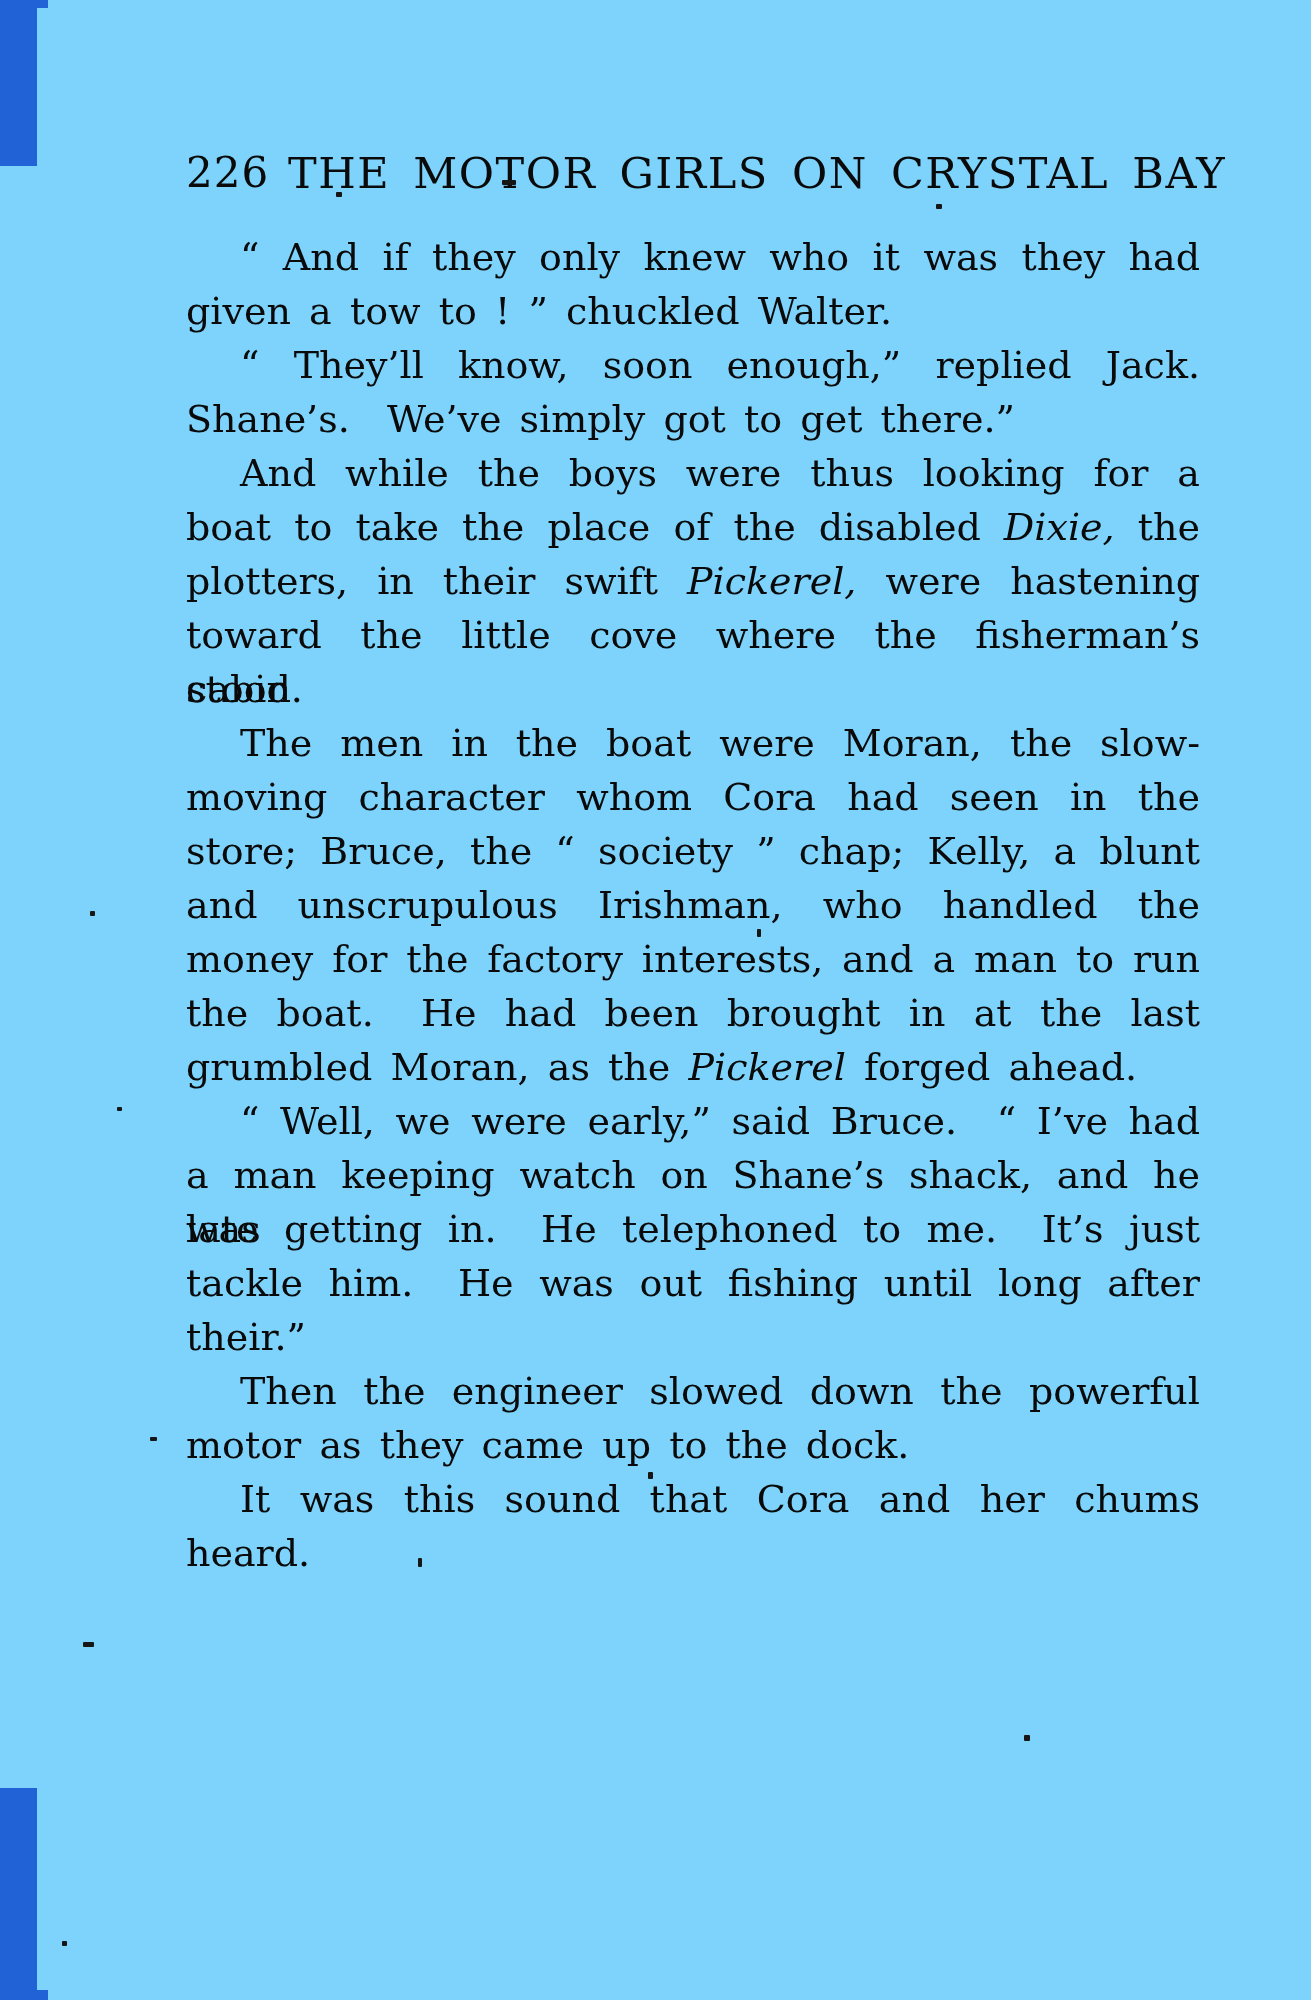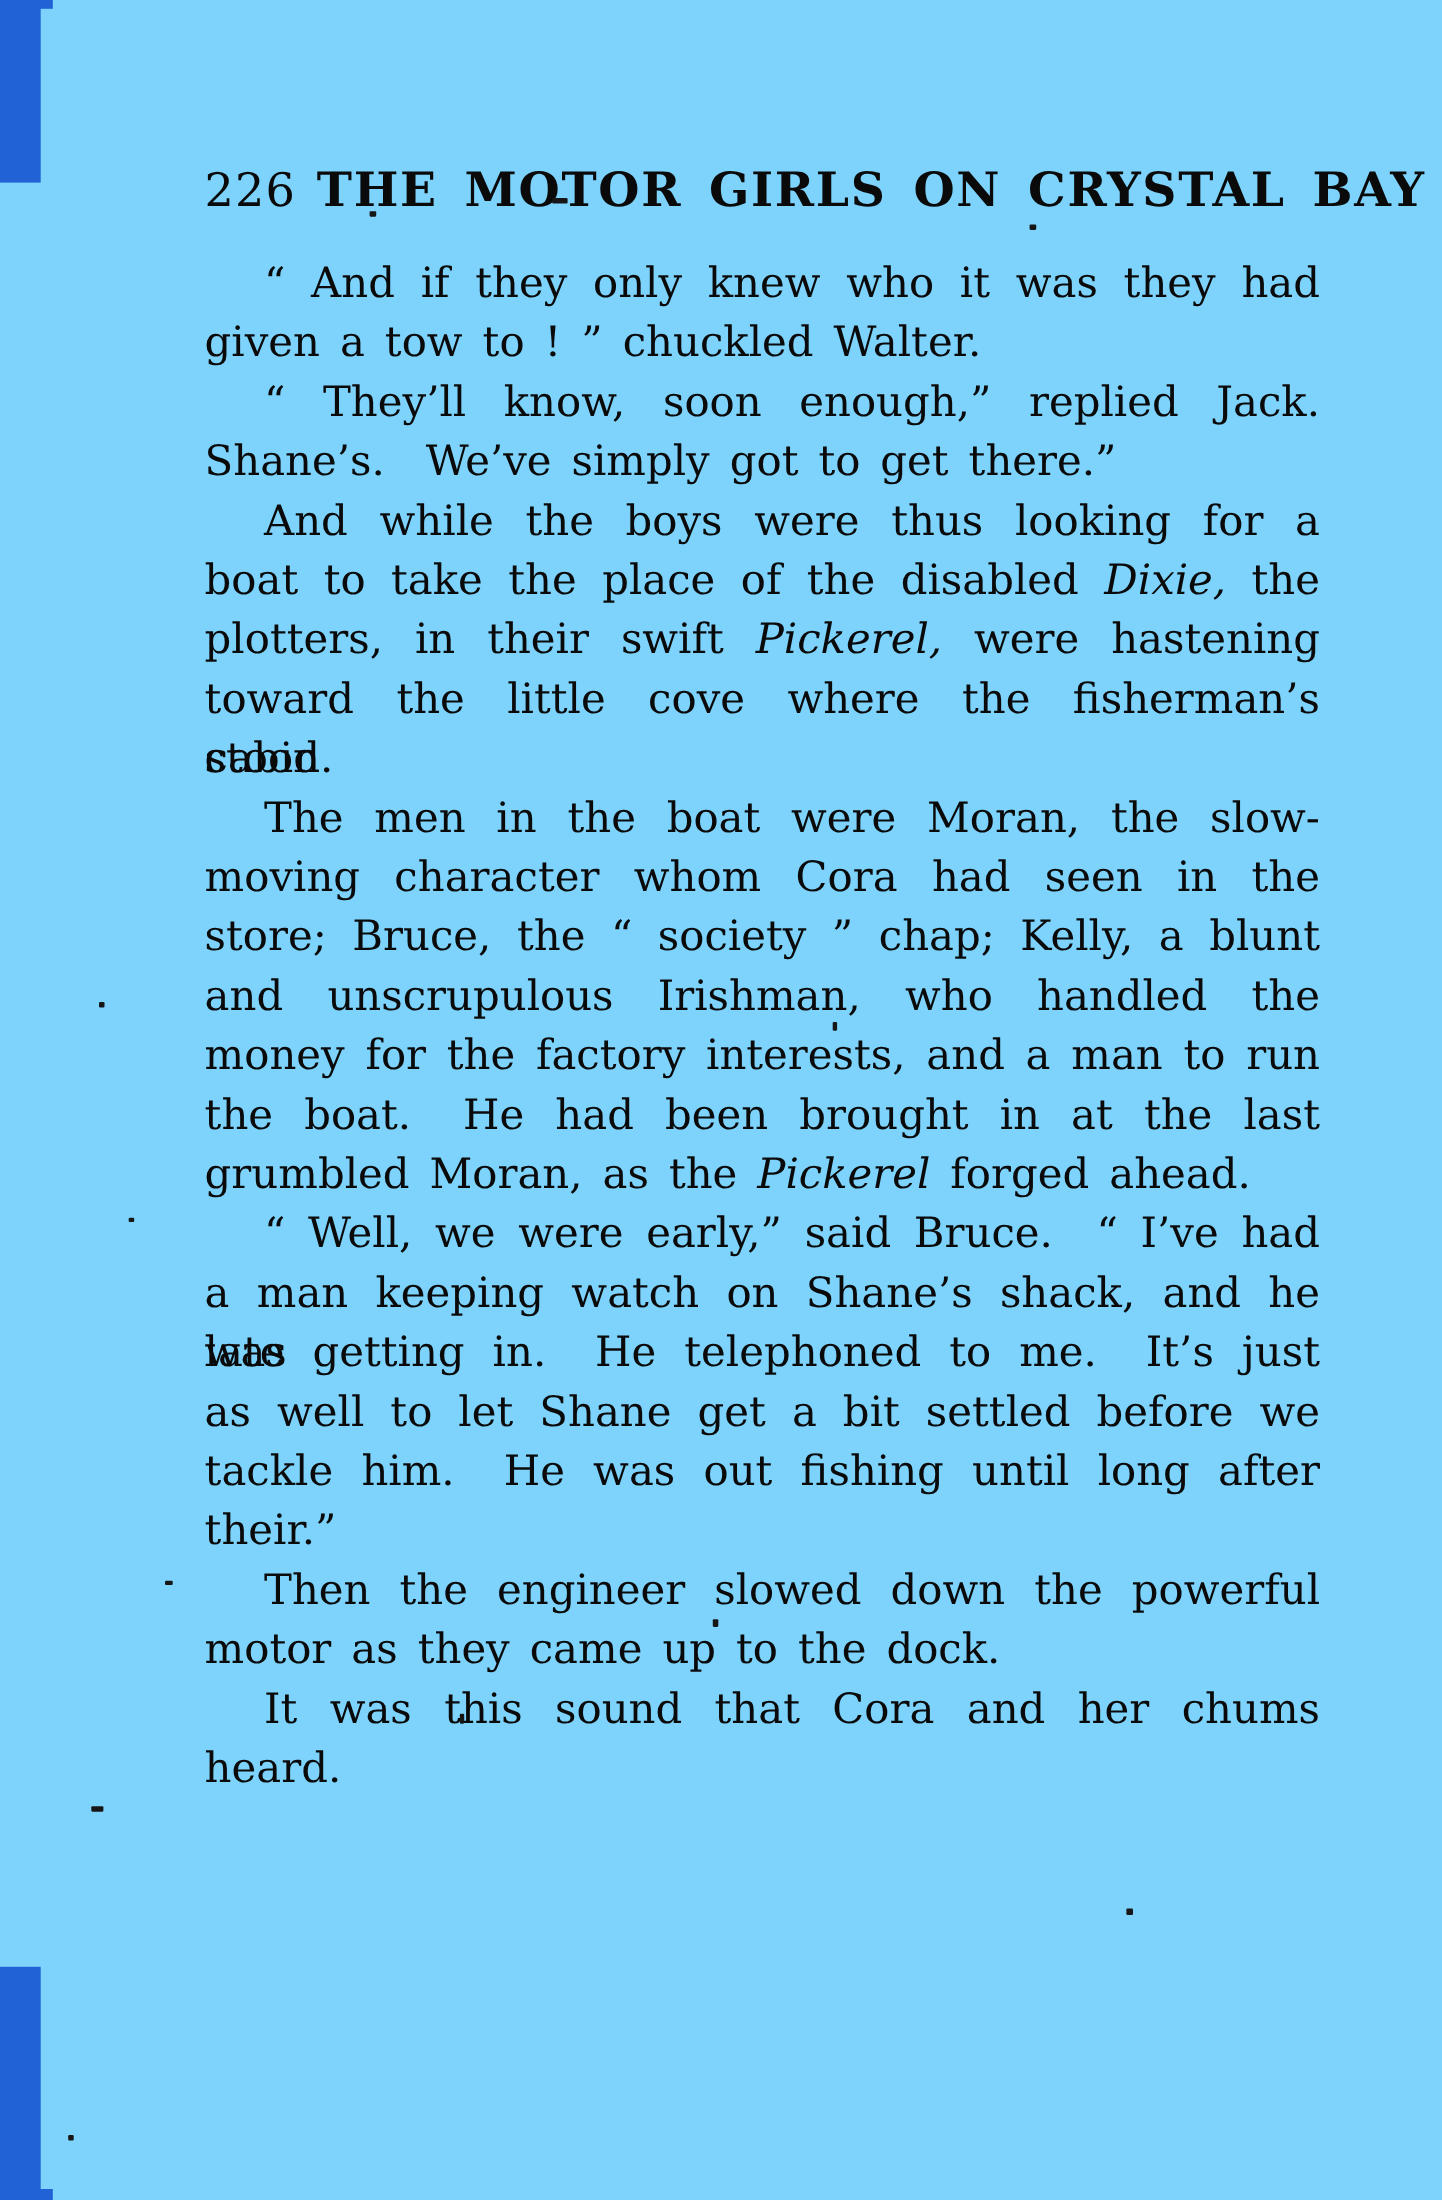--- a/index.html
+++ b/index.html
@@ -13,21 +13,21 @@
   }
   
   #header{position:absolute;left:0;top:146px;width:1311px;height:54px;}
   #page-number{
     position:absolute;left:186px;top:0;
     font-size:42px;line-height:54px;font-weight:500;
     letter-spacing:1px;
   }
   #running-title{
     position:absolute;left:288px;top:0;width:880px;
-    font-size:43px;line-height:54px;font-weight:700;
+    font-size:43px;line-height:54px;font-weight:400;
     letter-spacing:1.5px;word-spacing:8px;
     text-align:center;white-space:nowrap;
   }
   
   #page-text{
     position:absolute;left:186px;top:230px;width:1014px;
     font-size:38px;font-weight:500;
   }
   .text-line{
     height:54px;line-height:54px;
@@ -70,21 +70,20 @@
       <div class="text-line justified indented"><span>The men in the boat were Moran, the slow-</span></div>
       <div class="text-line justified"><span>moving character whom Cora had seen in the</span></div>
       <div class="text-line justified"><span>store; Bruce, the “ society ” chap; Kelly, a blunt</span></div>
       <div class="text-line justified"><span>and unscrupulous Irishman, who handled the</span></div>
       <div class="text-line justified"><span>money for the factory interests, and a man to run</span></div>
       <div class="text-line justified"><span>the boat.  He had been brought in at the last</span></div>
       <div class="text-line"><span>grumbled Moran, as the </span><span class="ital">Pickerel</span><span> forged ahead.</span></div>
       <div class="text-line justified indented"><span>“ Well, we were early,” said Bruce.  “ I’ve had</span></div>
       <div class="text-line justified"><span>a man keeping watch on Shane’s shack, and he was</span></div>
       <div class="text-line justified"><span>late getting in.  He telephoned to me.  It’s just</span></div>
-      <div class="text-line justified"><span>as well to let Shane get a bit settled before we</span></div>
       <div class="text-line justified"><span>tackle him.  He was out fishing until long after</span></div>
       <div class="text-line"><span>their.”</span></div>
       <div class="text-line justified indented"><span>Then the engineer slowed down the powerful</span></div>
       <div class="text-line"><span>motor as they came up to the dock.</span></div>
       <div class="text-line justified indented"><span>It was this sound that Cora and her chums</span></div>
       <div class="text-line"><span>heard.</span></div>
     </div>
 
   <div id="artifacts">
       <div class="scan-bar" style="left: 0px; top: 0px; width: 37px; height: 166px; background: rgb(33, 99, 214);"></div>

